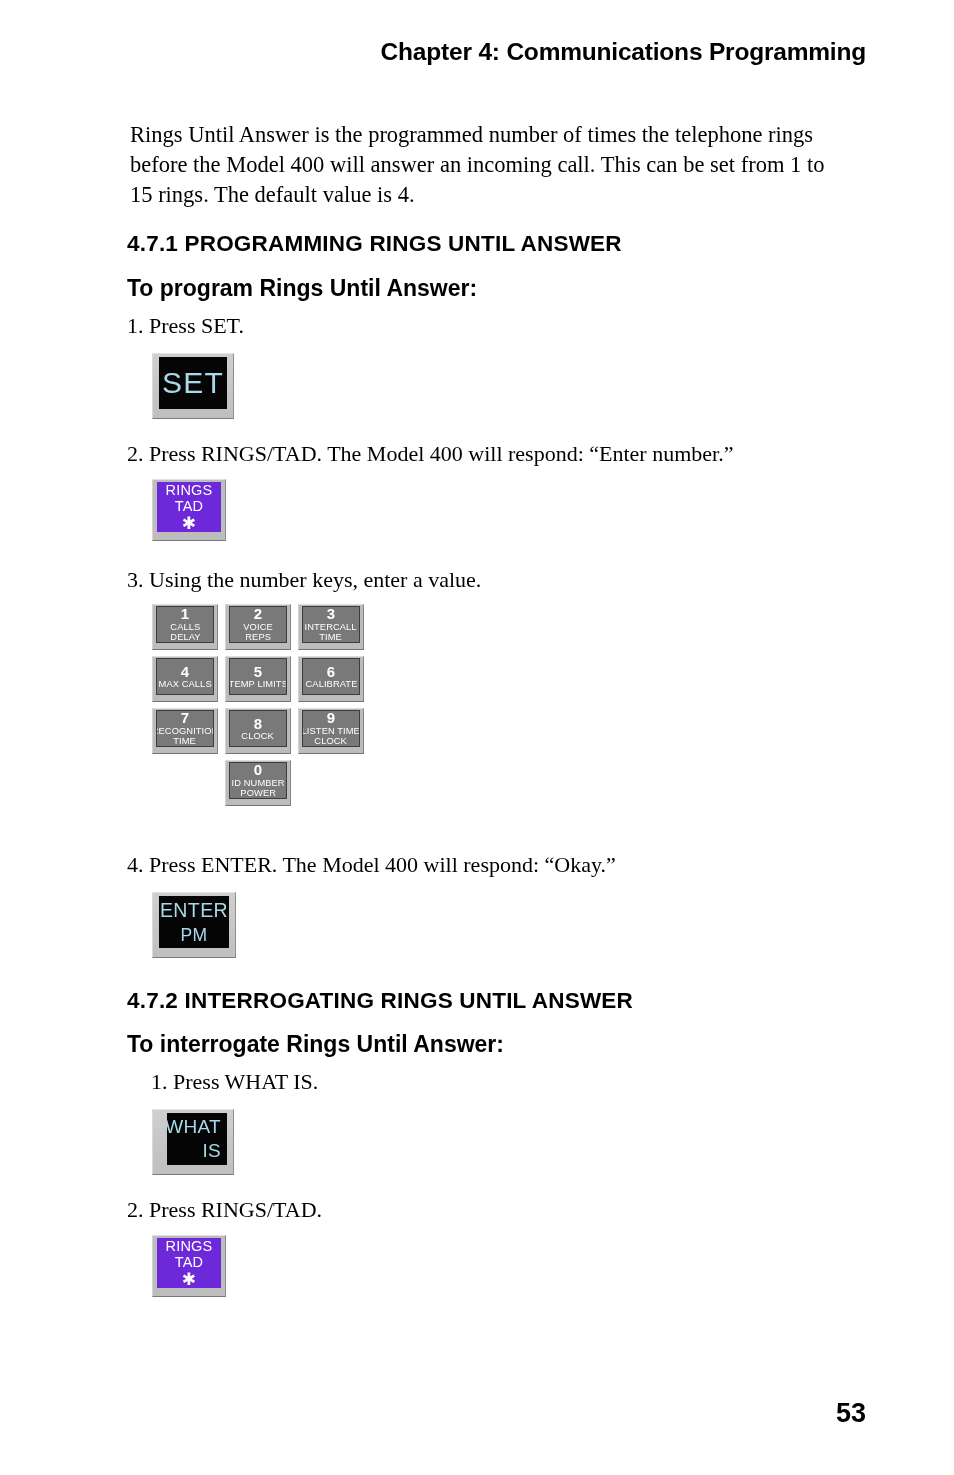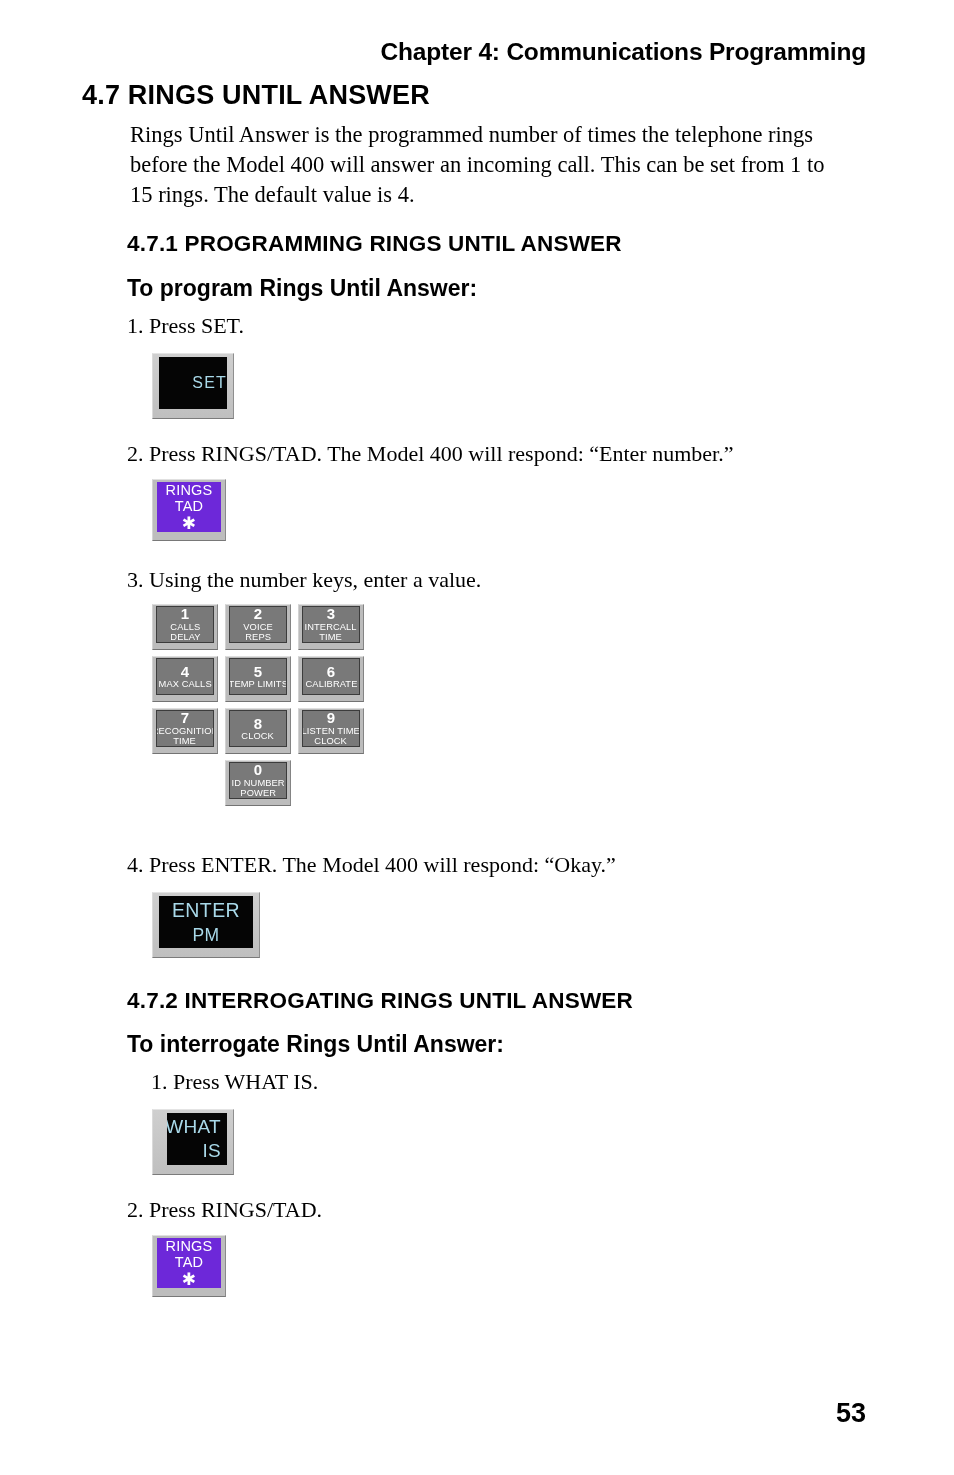--- a/index.html
+++ b/index.html
@@ -140,24 +140,24 @@
     background: #050505;
     color: #a9d9e9;
   }
   .key.black .face .ln {
     display: block;
     white-space: nowrap;
   }
 
   
   .key.k-set .shell { width: 82px; height: 66px; }
-  .key.k-set .face { font-size: 16px; letter-spacing: 1.2px; align-items: flex-end; }
-
-  
-  .key.k-enter .shell { width: 108px; height: 66px; }
+  .key.k-set .face { font-size: 30px; letter-spacing: 1.2px; }
+
+  
+  .key.k-enter .shell { width: 84px; height: 66px; }
   .key.k-enter .face { font-size: 19.5px; letter-spacing: 0.4px; }
   .key.k-enter .face .ln.l2 { font-size: 17.5px; margin-top: 5px; }
 
   
   .key.k-what .shell { width: 82px; height: 66px; }
   .key.k-what .face { font-size: 19px; align-items: flex-end; padding-right: 6px; letter-spacing: 0.3px; margin-left: 8px; }
   .key.k-what .face .ln.l2 { margin-top: 3px; }
 
   
   .key.k-rings .shell {
@@ -229,21 +229,20 @@
     transform: scaleX(0.98);
   }
 </style>
 </head>
 <body>
 
 <div class="page">
 
   <div class="chapter-header">Chapter 4: Communications Programming</div>
 
-  <div class="h1">4.7 RINGS UNTIL ANSWER</div>
 
   <div class="para" style="top:120px;">Rings Until Answer is the programmed number of times the telephone rings before the Model 400 will answer an incoming call. This can be set from 1 to 15 rings. The default value is 4.</div>
 
   <div class="h2" style="top:231px;">4.7.1 PROGRAMMING RINGS UNTIL ANSWER</div>
 
   <div class="h3" style="top:275px;">To program Rings Until Answer:</div>
 
   <div class="step" style="top:312px;">1. Press SET.</div>
 
   <div class="key black k-set" style="left:152px; top:353px;">

